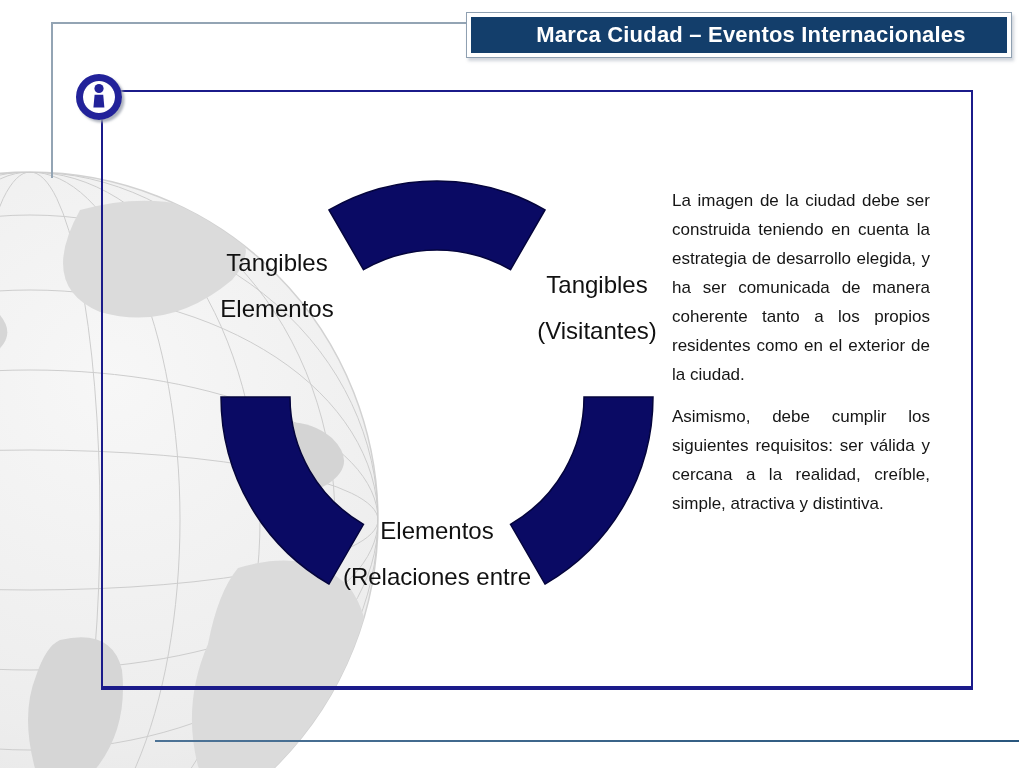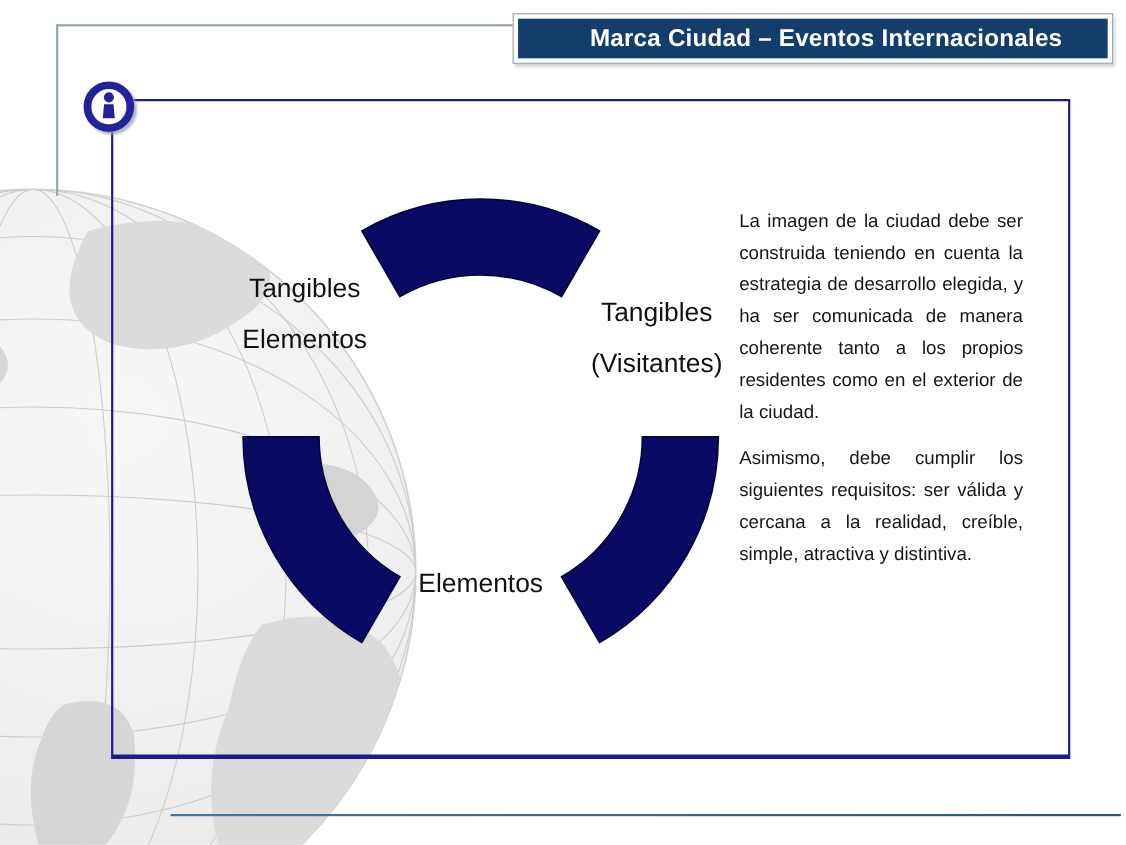--- a/index.html
+++ b/index.html
@@ -136,20 +136,21 @@
 <div class="arc-label label-elementos">
   <div>Tangibles</div>
   <div>Elementos</div>
 </div>
 <div class="arc-label label-personas">
   <div>Tangibles</div>
   <div>(Visitantes)</div>
 </div>
 <div class="arc-label label-sociedad">
   <div>Elementos</div>
+  <div>(Relaciones entre</div>
 </div>
 
 <div class="body-text">
   <p>La imagen de la ciudad debe ser construida teniendo en cuenta la estrategia de desarrollo elegida, y ha ser comunicada de manera coherente tanto a los propios residentes como en el exterior de la ciudad.</p>
   <p>Asimismo, debe cumplir los siguientes requisitos: ser válida y cercana a la realidad, creíble, simple, atractiva y distintiva.</p>
 </div>
 
 <div class="footer-line"></div>
 
 </body></html>

